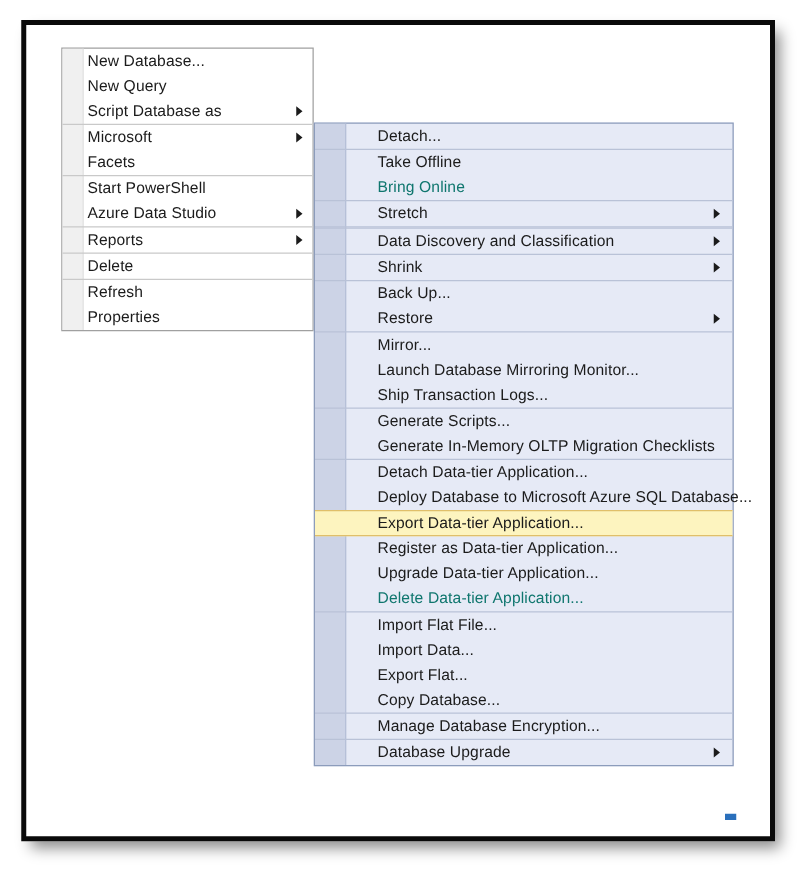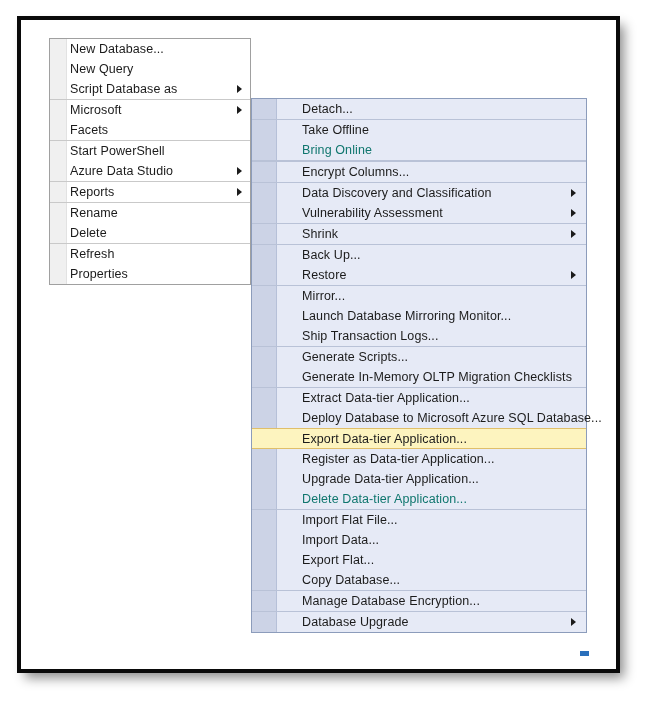--- a/index.html
+++ b/index.html
@@ -186,23 +186,20 @@
           <span class="label">Azure Data Studio</span>
           <span class="arrow"></span>
         </div>
         <div class="sep"></div>
         <div class="mi">
           <span class="label">Reports</span>
           <span class="arrow"></span>
         </div>
         <div class="sep"></div>
         <div class="mi">
-          <span class="label">Rename</span>
-        </div>
-        <div class="mi">
           <span class="label">Delete</span>
         </div>
         <div class="sep"></div>
         <div class="mi">
           <span class="label">Refresh</span>
         </div>
         <div class="mi">
           <span class="label">Properties</span>
         </div>
       </div>
@@ -215,33 +212,30 @@
           <span class="label">Detach...</span>
         </div>
         <div class="sep"></div>
         <div class="mi">
           <span class="label">Take Offline</span>
         </div>
         <div class="mi disabled">
           <span class="label">Bring Online</span>
         </div>
         <div class="sep"></div>
-        <div class="sep"></div>
-        <div class="mi">
-          <span class="label">Encrypt Columns...</span>
-        </div>
+        <div class="mi">
+          <span class="label">Stretch</span>
+          <span class="arrow"></span>
+        </div>
+        <div class="sep"></div>
         <div class="sep"></div>
         <div class="mi">
           <span class="label">Data Discovery and Classification</span>
           <span class="arrow"></span>
         </div>
-        <div class="mi">
-          <span class="label">Vulnerability Assessment</span>
-          <span class="arrow"></span>
-        </div>
         <div class="sep"></div>
         <div class="mi">
           <span class="label">Shrink</span>
           <span class="arrow"></span>
         </div>
         <div class="sep"></div>
         <div class="mi">
           <span class="label">Back Up...</span>
         </div>
         <div class="mi">
@@ -260,21 +254,21 @@
         </div>
         <div class="sep"></div>
         <div class="mi">
           <span class="label">Generate Scripts...</span>
         </div>
         <div class="mi">
           <span class="label">Generate In-Memory OLTP Migration Checklists</span>
         </div>
         <div class="sep"></div>
         <div class="mi">
-          <span class="label">Extract Data-tier Application...</span>
+          <span class="label">Detach Data-tier Application...</span>
         </div>
         <div class="mi">
           <span class="label">Deploy Database to Microsoft Azure SQL Database...</span>
         </div>
         <div class="mi highlight">
           <span class="label">Export Data-tier Application...</span>
         </div>
         <div class="mi">
           <span class="label">Register as Data-tier Application...</span>
         </div>

